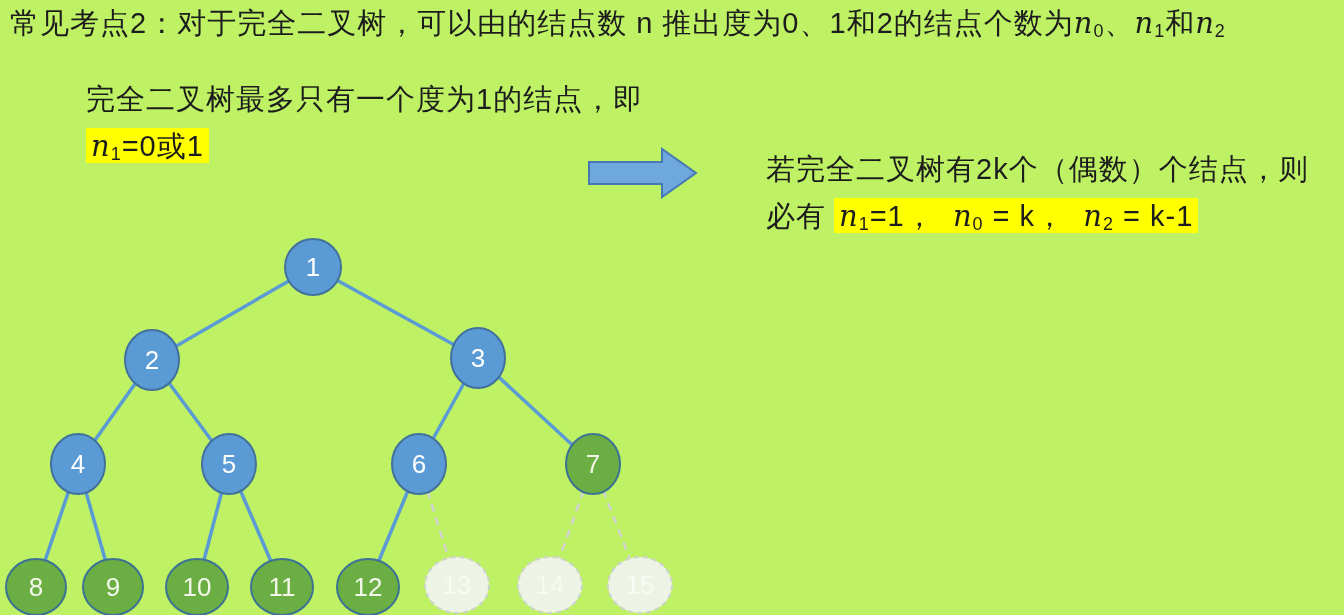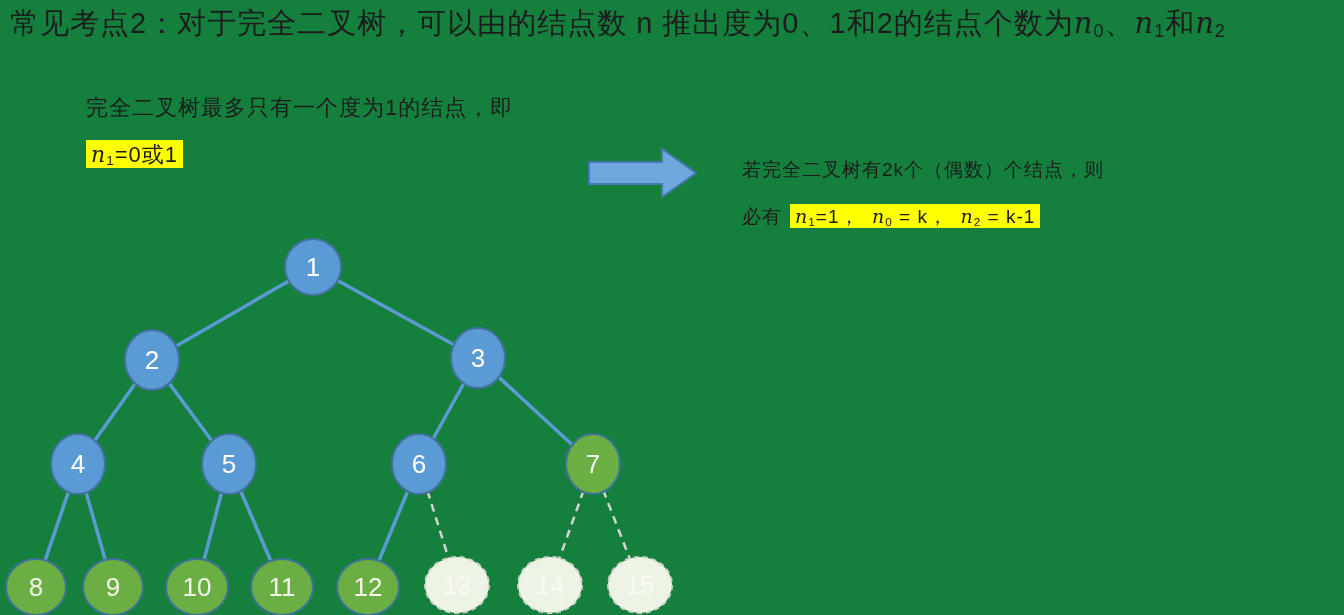--- a/index.html
+++ b/index.html
@@ -1,27 +1,27 @@
 <!DOCTYPE html>
 <html><head>
 <meta charset="utf-8">
 <style>
   html,body { margin:0; padding:0; background:#ffffff; }
   .stage {
-    position:relative; width:1344px; height:615px; background:#15803d;
+    position:relative; width:1344px; height:615px; background:#bef264;
     font-family:"Liberation Sans","DejaVu Sans",sans-serif; color:#1c1c1c;
     overflow:hidden;
   }
   .title {
     position:absolute; left:10px; top:4px; font-size:29px;
     letter-spacing:1px; white-space:nowrap;
   }
-  .left-block { position:absolute; left:86px; top:84px; font-size:22px; letter-spacing:1px; }
+  .left-block { position:absolute; left:86px; top:76px; font-size:29px; letter-spacing:1px; }
   .left-block .line { line-height:47px; white-space:nowrap; }
-  .right-block { position:absolute; left:742px; top:146px; font-size:19px; letter-spacing:1px; }
+  .right-block { position:absolute; left:766px; top:146px; font-size:29px; letter-spacing:1px; }
   .right-block .line { line-height:47px; white-space:nowrap; }
   .right-block .para { margin-bottom:25px; }
   .hl { background:#ffff00; padding:2px 5px 1px 5px; }
   .gap-left { margin-left:8px; }
   .f-i { font-style:italic; font-family:"DejaVu Serif","Liberation Serif",serif; }
   .f-b { font-weight:bold; }
   sub { font-size:0.62em; line-height:0; vertical-align:-0.22em; }
   .big-arrow {
     position:absolute; left:588px; top:147px; width:110px; height:52px;
   }

